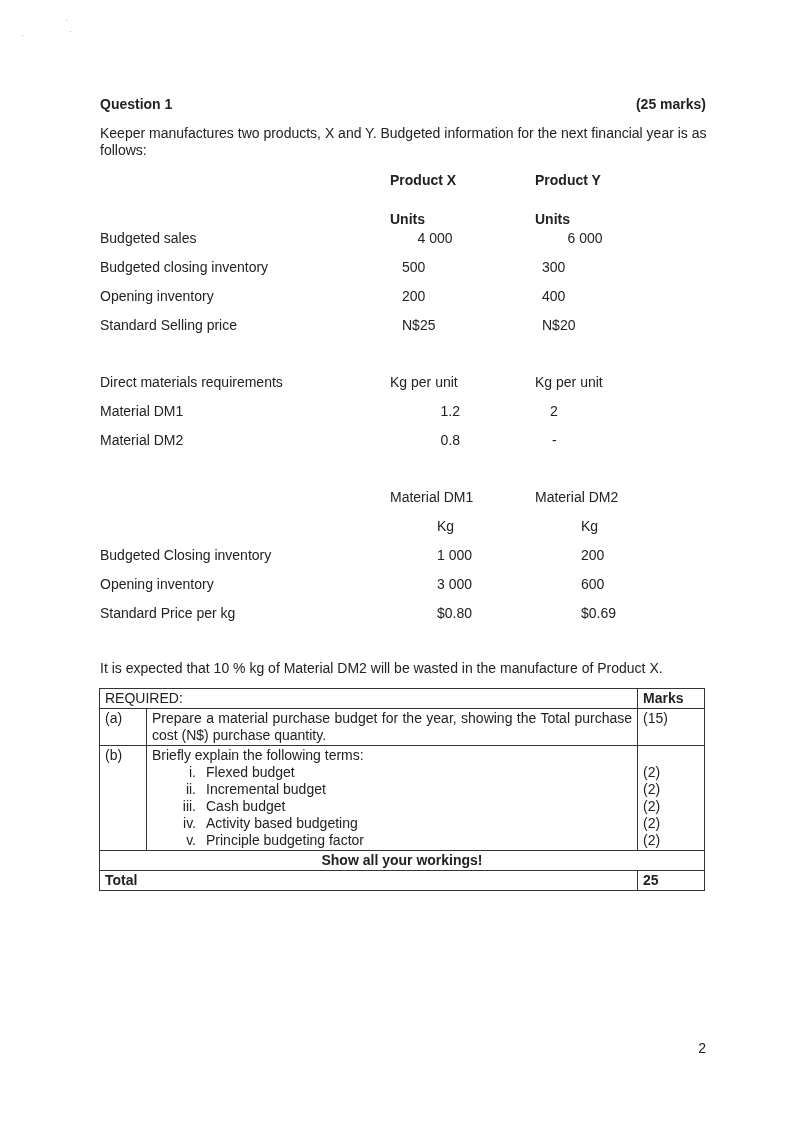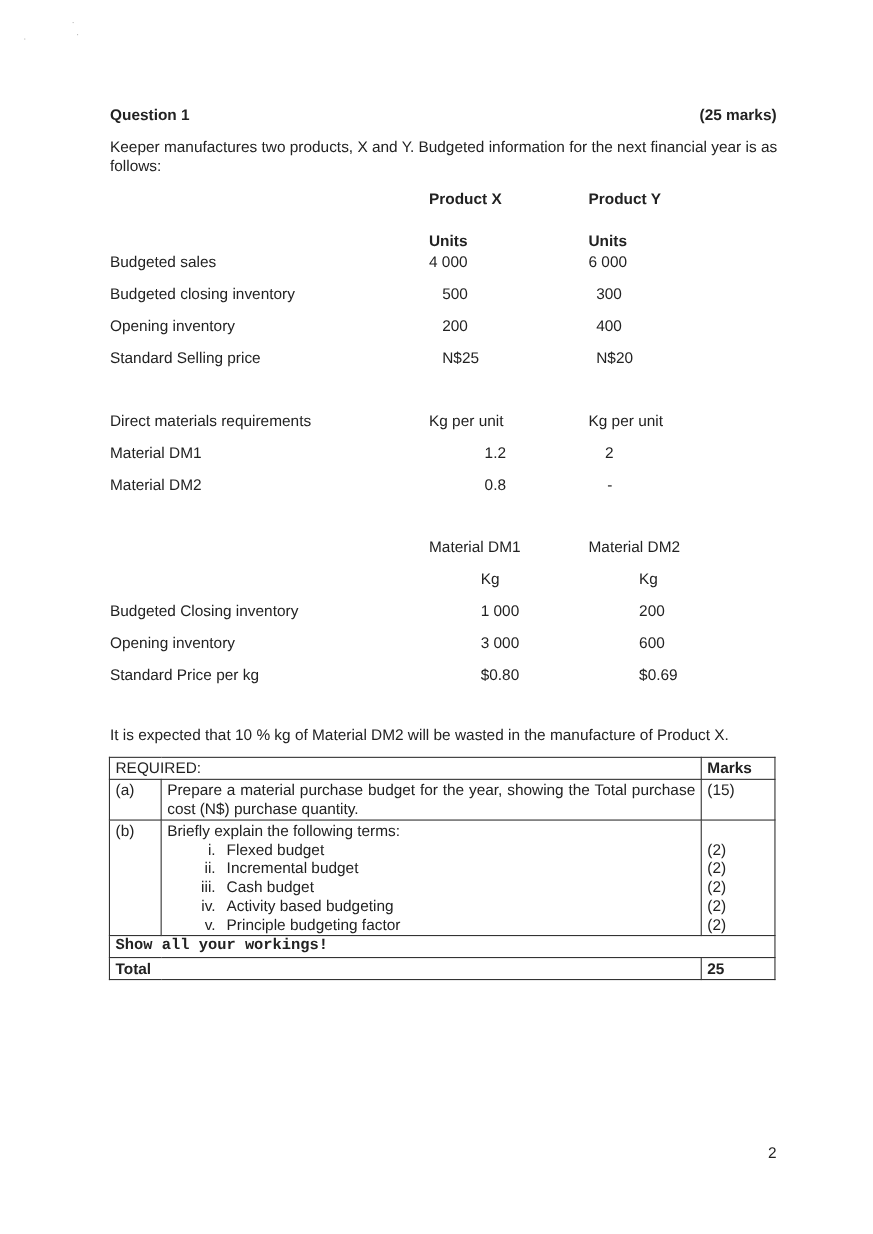--- a/index.html
+++ b/index.html
@@ -43,21 +43,21 @@
 
 <div>
   <div class="row bold" style="top:172px;">
     <span class="c1">Product X</span>
     <span class="c2">Product Y</span>
   </div>
   <div class="row bold" style="top:211px;">
     <span class="c1">Units</span>
     <span class="c2">Units</span>
   </div>
-  <div class="row" style="top:230px;">
+  <div class="row" style="top:230px;text-align:center;">
     <span class="lbl">Budgeted sales</span>
     <span class="c1">4 000</span>
     <span class="c2">6 000</span>
   </div>
   <div class="row" style="top:259px;">
     <span class="lbl">Budgeted closing inventory</span>
     <span class="c1" style="padding-left:12px;">500</span>
     <span class="c2" style="padding-left:7px;">300</span>
   </div>
   <div class="row" style="top:288px;">
@@ -157,21 +157,21 @@
     <td class="marks-col mark-stack">
       <div style="height:17px;"></div>
       <div>(2)</div>
       <div>(2)</div>
       <div>(2)</div>
       <div>(2)</div>
       <div>(2)</div>
     </td>
   </tr>
   <tr>
-    <td colspan="3" class="bold" style="font-family:Liberation Mono, monospace;">Show all your workings!</td>
+    <td colspan="3" class="bold" style="text-align:center;">Show all your workings!</td>
   </tr>
   <tr>
     <td colspan="2" class="bold">Total</td>
     <td class="marks-col bold">25</td>
   </tr>
 </tbody>
   </table>
 
 <div class="abs page-num">2</div>
 

